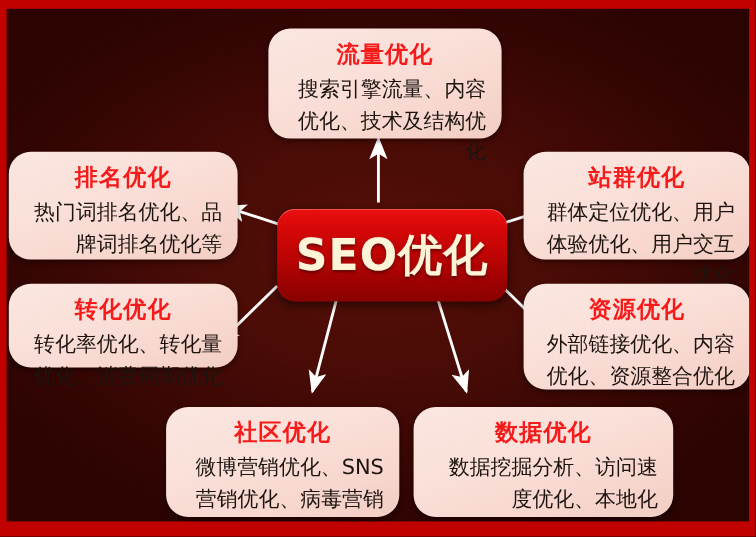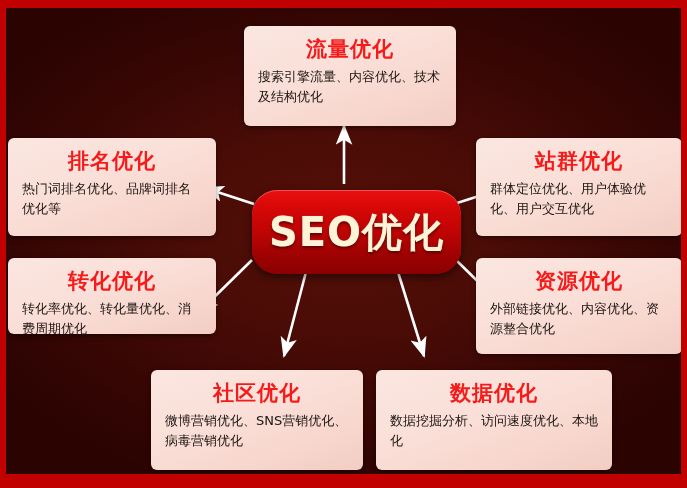--- a/index.html
+++ b/index.html
@@ -32,60 +32,60 @@
     left: 0;
     top: 0;
     width: 675px;
     height: 466px;
     pointer-events: none;
   }
   
   .card {
     position: absolute;
     box-sizing: border-box;
-    border-radius: 6px;
+    border-radius: 20px;
     background: linear-gradient(160deg, #fbe6e0 0%, #fae0d9 40%, #f7d6cd 75%, #f2cdc3 100%);
     box-shadow: 0 2px 5px rgba(0,0,0,0.45);
     padding: 8px 14px 8px 14px;
   }
   .card-title {
     color: #f51b1b;
     font-size: 21px;
     font-weight: bold;
     text-align: center;
     line-height: 1.25;
     letter-spacing: 1px;
     margin: 2px 0 5px 0;
     white-space: nowrap;
   }
   .card-desc {
     color: #1d1410;
-    font-size: 13px;
+    font-size: 19px;
     line-height: 1.5;
-    text-align: left;
+    text-align: right;
     letter-spacing: 0px;
   }
   
   #card-traffic   { left: 238px; top: 18px;  width: 212px; height: 100px; }
   #card-ranking   { left: 2px;   top: 130px; width: 208px; height: 98px;  }
   #card-user      { left: 470px; top: 130px; width: 206px; height: 98px;  }
   #card-conversion{ left: 2px;   top: 250px; width: 208px; height: 76px;  }
   #card-resource  { left: 470px; top: 250px; width: 206px; height: 96px;  }
   #card-community { left: 145px; top: 362px; width: 212px; height: 100px; }
   #card-data      { left: 370px; top: 362px; width: 236px; height: 100px; }
 
   
   #center-node {
     position: absolute;
     left: 246px;
     top: 182px;
     width: 209px;
     height: 84px;
     box-sizing: border-box;
-    border-radius: 25px;
+    border-radius: 16px;
     background: linear-gradient(180deg, #ea1010 0%, #d60707 22%, #bd0404 52%, #9e0202 78%, #8a0101 100%);
     box-shadow: 0 3px 9px rgba(0,0,0,0.55), inset 0 1px 0 rgba(255,160,150,0.45);
     display: flex;
     align-items: center;
     justify-content: center;
     z-index: 5;
   }
   #center-label {
     font-size: 40px;
     font-weight: bold;

